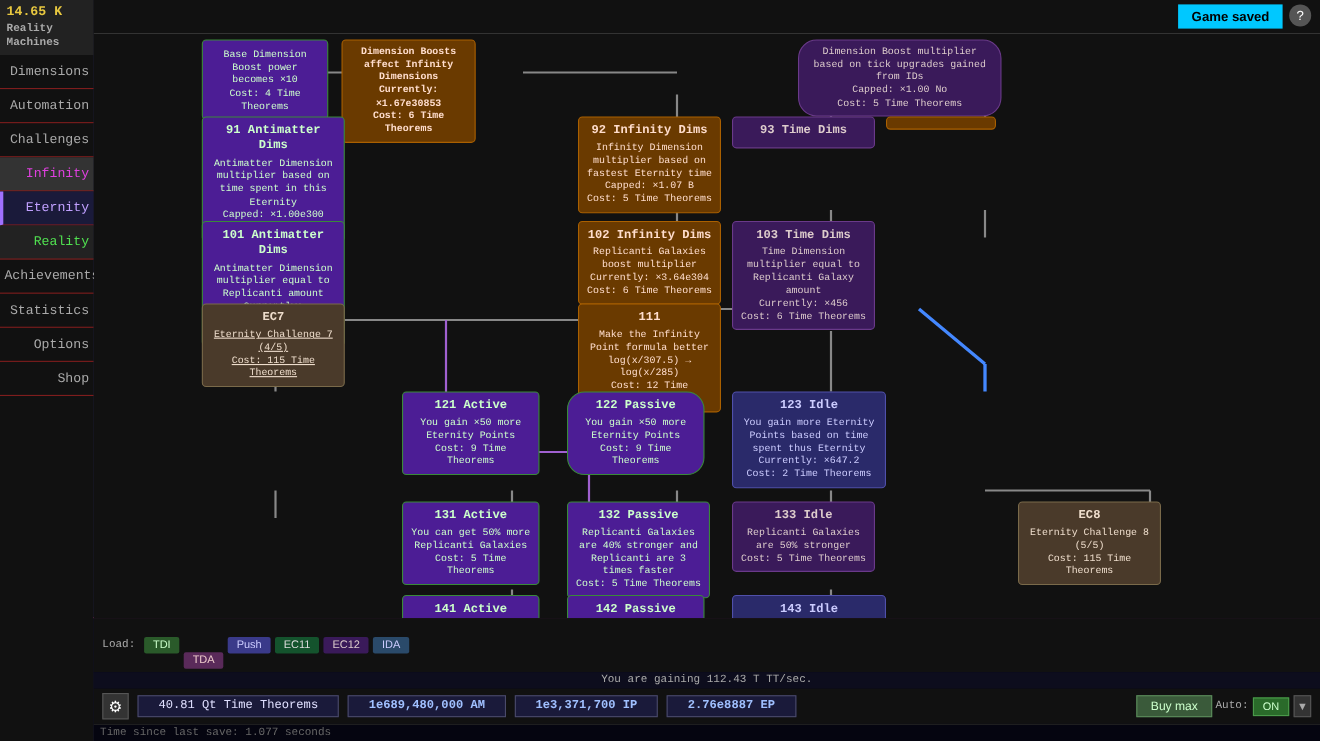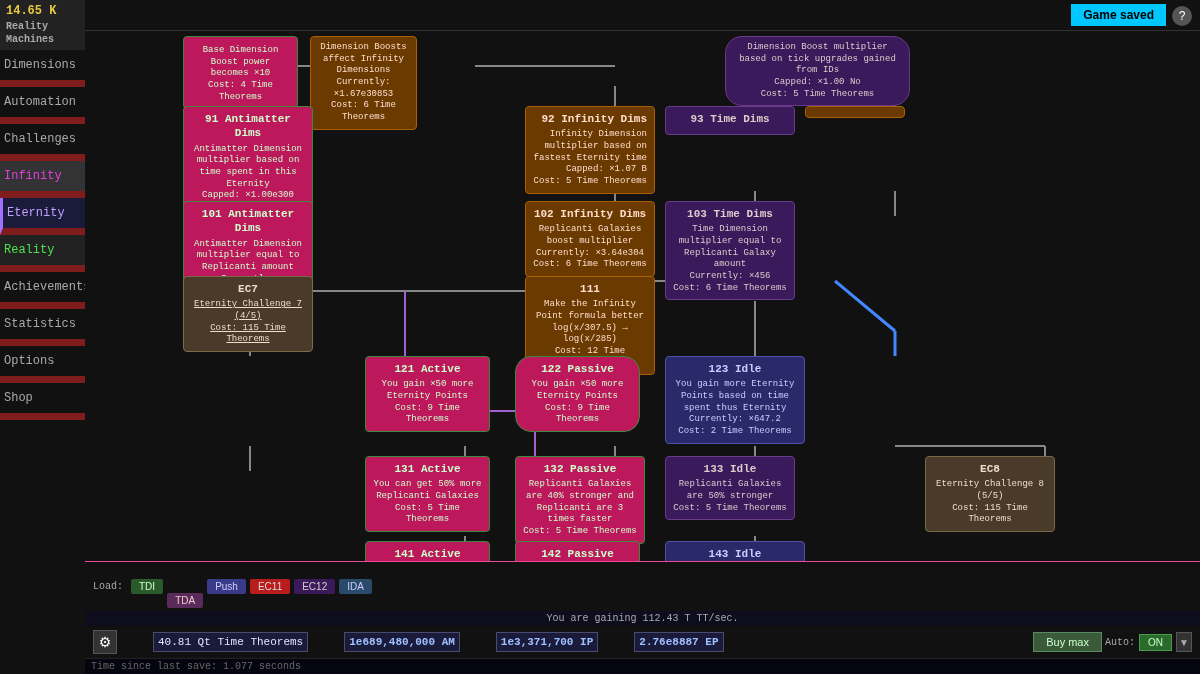--- a/index.html
+++ b/index.html
@@ -37,44 +37,44 @@
       font-weight: bold;
       color: #e8c840;
       line-height: 1.3;
     }
     .sidebar-header .sub {
       color: #aaa;
       font-size: 10px;
     }
     .sidebar-item {
       padding: 8px 4px;
-      text-align: left;
+      text-align: right;
       font-size: 12px;
       color: #aaa;
       cursor: pointer;
-      border-bottom: 7px solid #7f1d1d;
+      border-bottom: 1px solid #7f1d1d;
     }
     .sidebar-item.active-infinity { background: #333; color: #e040e0; }
     .sidebar-item.active-eternity { background: #1a1a3a; color: #c0a0ff; border-left: 3px solid #a070ff; }
     .sidebar-item.active-reality { background: #222; color: #50e050; }
 
     
     .main-content {
       flex: 1;
       display: flex;
       flex-direction: column;
       overflow: hidden;
       position: relative;
     }
 
     
     .top-bar {
       display: flex;
       justify-content: flex-end;
-      align-items: flex-end;
+      align-items: flex-start;
       padding: 4px 8px;
       background: #111;
       border-bottom: 1px solid #333;
       min-height: 30px;
     }
     .game-saved-btn {
       background: #00c8ff;
       color: #000;
       border: none;
       padding: 4px 12px;
@@ -116,21 +116,21 @@
       font-size: 9.5px;
       line-height: 1.3;
       text-align: center;
       cursor: pointer;
     }
     .card-title {
       font-size: 11px;
       font-weight: bold;
       margin-bottom: 3px;
     }
-    .card.green { background: #be185d; border: 1px solid #3a8a3a; color: #cfc; }
+    .card.green { background: #4c1d95; border: 1px solid #3a8a3a; color: #cfc; }
     .card.orange { background: #6a3a00; border: 1px solid #aa6000; color: #fdc; }
     .card.purple { background: #3a1a5a; border: 1px solid #6a3a8a; color: #dcc; }
     .card.blue-purple { background: #2a2a6a; border: 1px solid #5050aa; color: #ccf; }
     .card.tan { background: #4a3a2a; border: 1px solid #7a6a4a; color: #edc; }
 
     
     .bottom-bar {
       background: #0a0a1a;
       border-top: 1px solid #ec4899;
       padding: 0;
@@ -150,21 +150,21 @@
     .load-btn {
       padding: 2px 8px;
       font-size: 10px;
       border: none;
       cursor: pointer;
       border-radius: 2px;
     }
     .load-btn.tdi { background: #2a5a2a; color: #cfc; }
     .load-btn.tda { background: #5a2a5a; color: #ecc; margin-top: 28px; }
     .load-btn.push { background: #3a3a8a; color: #ccf; }
-    .load-btn.ec11 { background: #b91c1c; color: #ddd; }
+    .load-btn.ec11 { background: #14532d; color: #ddd; }
     .load-btn.ec12 { background: #3a1a5a; color: #dcc; }
     .load-btn.ida { background: #2a4a6a; color: #ccf; }
     .gaining-row {
       text-align: center;
       font-size: 10px;
       color: #aaa;
       padding: 2px;
       background: #0d0d1d;
     }
     .resources-row {
@@ -182,25 +182,24 @@
       height: 24px;
       cursor: pointer;
       font-size: 14px;
       display: flex;
       align-items: center;
       justify-content: center;
     }
     .resource-display {
       background: #1a1a3a;
       border: 1px solid #4a4a6a;
-      padding: 3px 4px;
+      padding: 3px 18px;
       font-size: 11px;
       color: #e0e0ff;
       white-space: nowrap;
-      margin-left: 28px;
     }
     .resource-display .value {
       font-weight: bold;
       color: #a0c0ff;
     }
     .right-controls {
       margin-left: auto;
       display: flex;
       flex-direction: row;
       gap: 3px;
@@ -327,32 +326,32 @@
           <line x1="670" y1="505" x2="670" y2="510" stroke="#888" stroke-width="2"></line>
 
           <polyline points="320,260 320,380 450,380 450,440" stroke="#a060d0" stroke-width="2" fill="none"></polyline>
           <polyline points="810,415 960,415" stroke="#888" stroke-width="2" fill="none"></polyline>
         </svg>
 
         <div class="card green" style="left:98px; top:5px; width:115px;">
           <div class="card-title"></div>
           <div style="font-size:9px;">Base Dimension Boost power becomes ×10<br>Cost: 4 Time Theorems</div>
         </div>
-        <div class="card orange" style="left:225px; top:5px; width:107px;">
+        <div class="card orange" style="left:225px; top:5px; width:122px;font-weight:bold;">
           <div style="font-size:9px;">Dimension Boosts affect Infinity Dimensions<br>Currently: ×1.67e30853<br>Cost: 6 Time Theorems</div>
         </div>
         <div class="card purple" style="left:640px; top:5px; width:185px;border-radius:17px;">
           <div style="font-size:9px;">Dimension Boost multiplier based on tick upgrades gained from IDs<br>Capped: ×1.00 No<br>Cost: 5 Time Theorems</div>
         </div>
 
         <div class="card green" style="left:98px; top:75px; width:130px;">
           <div class="card-title">91 Antimatter Dims</div>
           <div style="font-size:9px;">Antimatter Dimension multiplier based on time spent in this Eternity<br>Capped: ×1.00e300<br>Cost: 5 Time Theorems</div>
         </div>
-        <div class="card orange" style="left:440px; top:75px; width:130px;text-align:right;">
+        <div class="card orange" style="left:440px; top:75px; width:130px;">
           <div class="card-title">92 Infinity Dims</div>
           <div style="font-size:9px;">Infinity Dimension multiplier based on fastest Eternity time<br>Capped: ×1.07 B<br>Cost: 5 Time Theorems</div>
         </div>
         <div class="card purple" style="left:580px; top:75px; width:130px;">
           <div class="card-title">93 Time Dims</div>
         </div>
         <div class="card orange" style="left:720px; top:75px; width:100px;">
           <div style="font-size:9px;"></div>
         </div>
 

